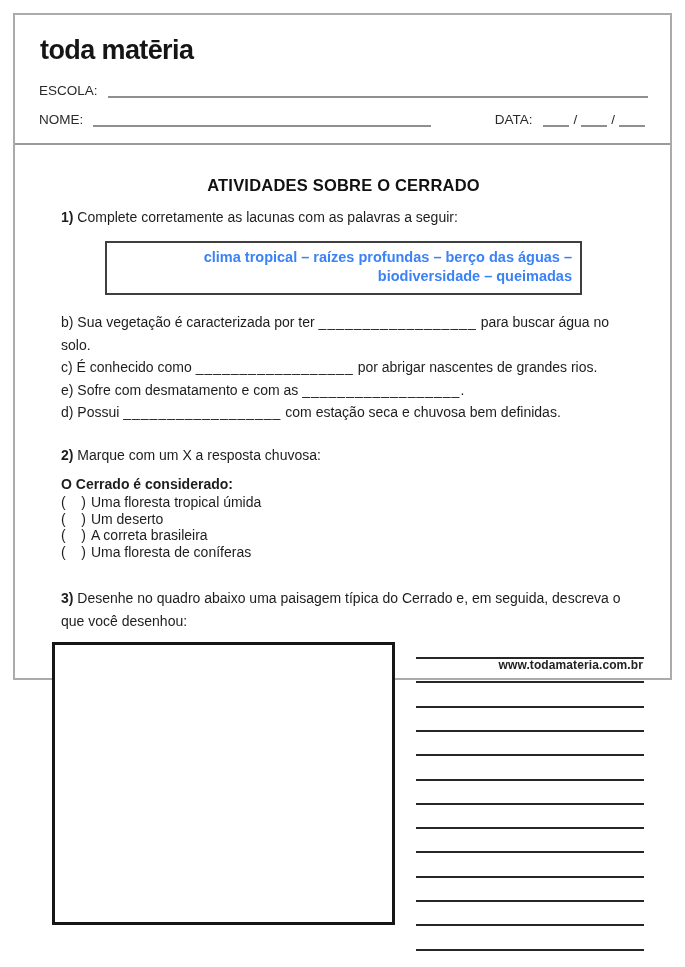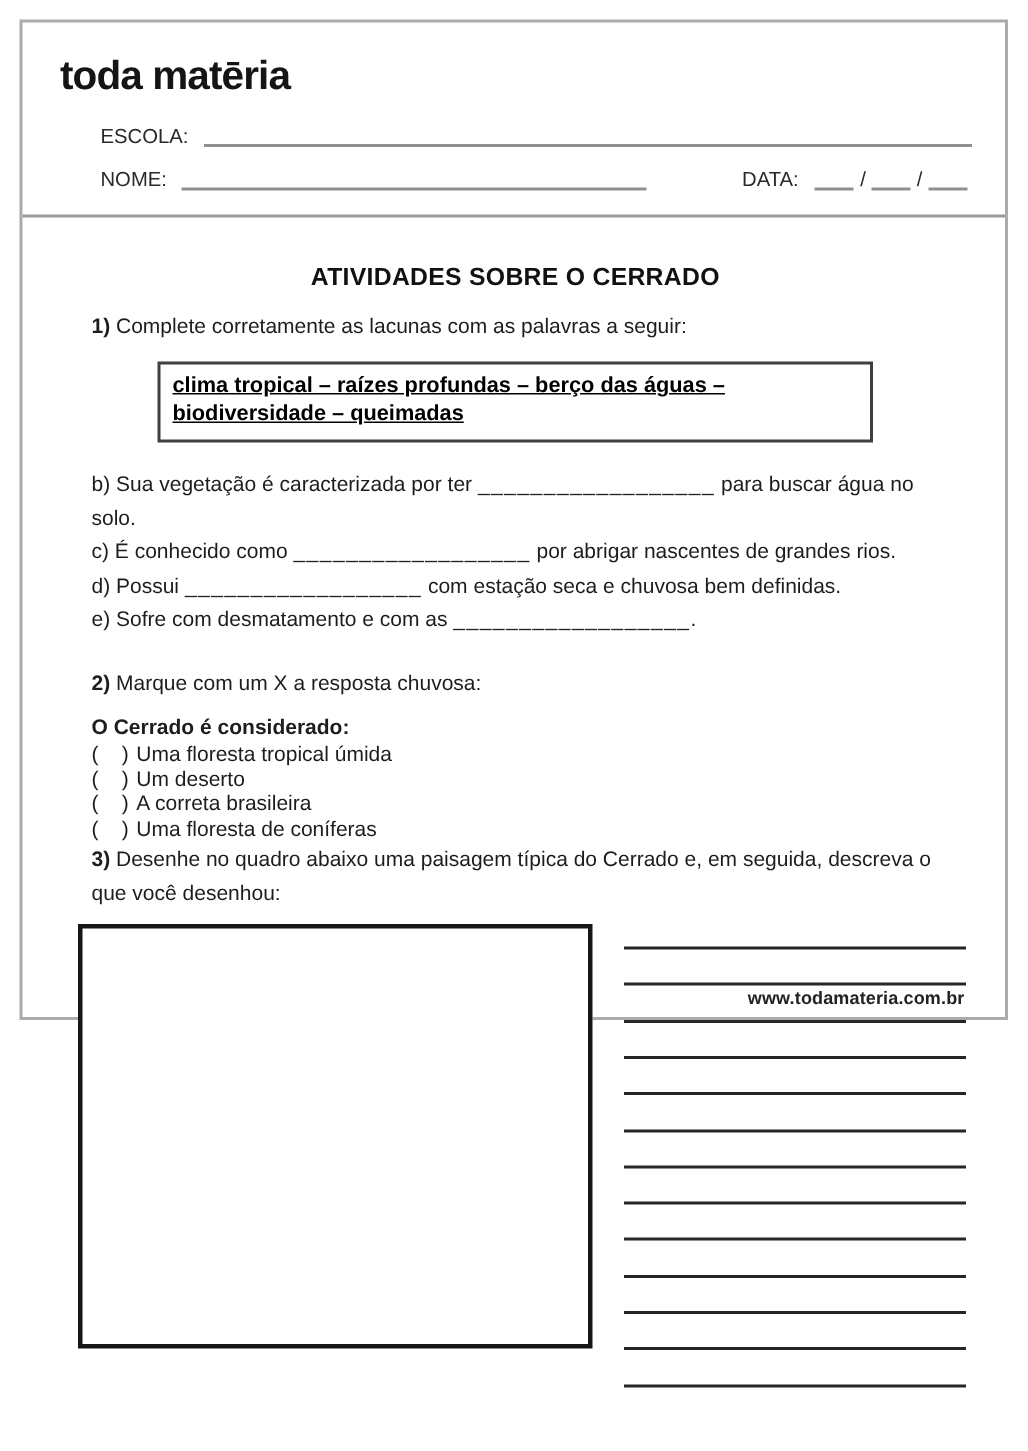--- a/index.html
+++ b/index.html
@@ -14,52 +14,51 @@
   
   .sheet-header {
     height:130px; box-sizing:border-box;
     border-bottom:2px solid #9a9a9a;
     padding:10px 22px 0 24px;
   }
   .logo {
     font-size:27px; font-weight:700; letter-spacing:-0.6px; color:#151515;
     margin:10px 0 0 1px;
   }
-  .field-row { display:flex; align-items:flex-end; font-size:13.5px; color:#2a2a2a;margin-left:28px; }
+  .field-row { display:flex; align-items:flex-end; font-size:13.5px; color:#2a2a2a; }
   .row-school { margin-top:17px; }
   .row-name   { margin-top:14px; }
   .field-label { flex:0 0 auto; padding-bottom:0; }
   .field-line  { flex:1 1 auto; border-bottom:2px solid #8f8f8f; margin-left:10px; height:13px; }
   .date-group { display:flex; align-items:flex-end; margin-left:16px; flex:0 0 auto;padding-left:48px; }
   .date-label { margin-right:8px; }
   .date-blank { width:26px; border-bottom:2px solid #8f8f8f; height:13px; margin:0 3px; }
   .date-slash { padding:0 1px; color:#2a2a2a; }
   
   .sheet-body { padding:0 44px 0 46px; font-size:14px; line-height:22.4px; color:#1d1d1d; }
   .title {
     text-align:center; font-weight:700; font-size:16.5px; color:#111;
     margin:31px 0 0 0; letter-spacing:0.2px; line-height:18px;
   }
   .q-number { font-weight:700; }
   .q1-prompt { margin-top:12px; }
   .word-box {
     width:477px; box-sizing:border-box; margin:13px auto 0;
-    border:2px solid #3f3f3f; text-align:left;
+    border:2px solid #3f3f3f; text-align:right;
     font-weight:700; font-size:14.5px; line-height:19px; padding:5px 8px 7px;
-    color:#000000;
-    text-decoration:underline;
+    color:#3b82f6;
   }
   .q1-items { margin-top:16px; }
   .blank { letter-spacing:1px; color:#222; }
   .q2-block { margin-top:21px; }
   .q2-sub { font-weight:700; margin-top:8px; line-height:19px; }
   .q2-option { line-height:16.8px; }
   .opt-marker { white-space:pre; }
   .opt-label { margin-left:5px; }
-  .q3-block { line-height:23px; max-width:562px; }
+  .q3-block { margin-top:26px; line-height:23px; max-width:562px; }
   .q3-row { display:flex; align-items:flex-start; margin:9px 0 0 -9px; }
   .draw-box {
     width:343px; height:283px; box-sizing:border-box;
     border:3px solid #161616; background:#fff; flex:0 0 auto;
   }
   .lines-col { width:228px; margin-left:21px; flex:0 0 auto; }
   .w-line { height:22.3px; border-bottom:2px solid #262626; }
   .w-line:first-child { height:15px; }
   
   .footer-url {
@@ -108,24 +107,24 @@
       </div>
 
       <div class="q1-items">
         <div class="q1-item">
           <span>b) Sua vegetação é caracterizada por ter </span><span class="blank">__________________</span><span> para buscar água no solo.</span>
         </div>
         <div class="q1-item">
           <span>c) É conhecido como </span><span class="blank">__________________</span><span> por abrigar nascentes de grandes rios.</span>
         </div>
         <div class="q1-item">
-          <span>d) Possui </span><span class="blank">__________________</span><span> com estação seca e chuvosa bem definidas.</span>
+          <span>e) Sofre com desmatamento e com as </span><span class="blank">__________________</span><span>.</span>
         </div>
         <div class="q1-item">
-          <span>e) Sofre com desmatamento e com as </span><span class="blank">__________________</span><span>.</span>
+          <span>d) Possui </span><span class="blank">__________________</span><span> com estação seca e chuvosa bem definidas.</span>
         </div>
       </div>
 
       <div class="q2-block">
         <div>
           <span class="q-number">2)</span><span> Marque com um X a resposta chuvosa:</span>
         </div>
         <div class="q2-sub">O Cerrado é considerado:</div>
         <div class="q2-option">
           <span class="opt-marker">(    )</span><span class="opt-label">Uma floresta tropical úmida</span>

